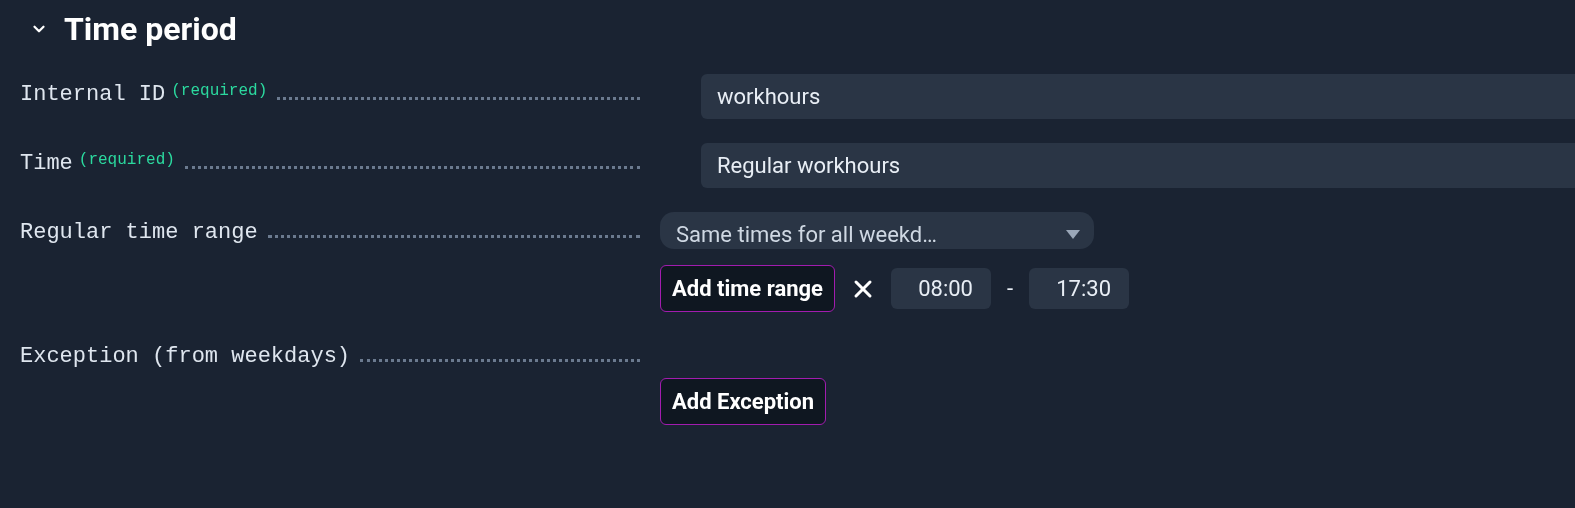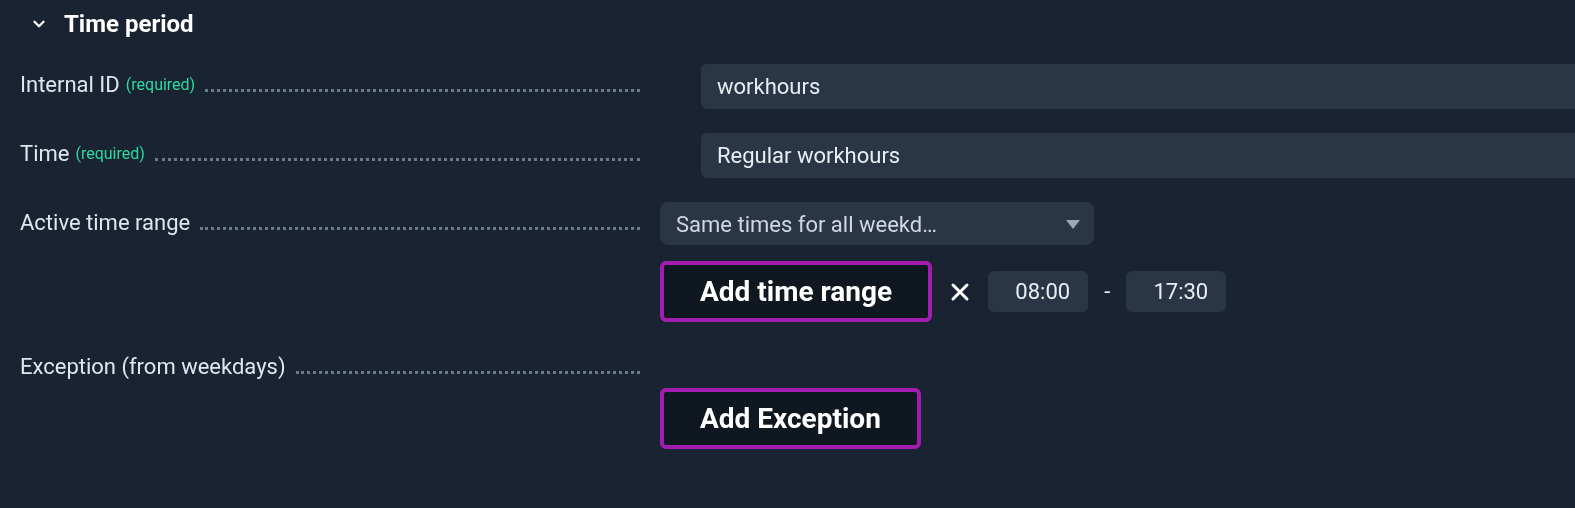--- a/index.html
+++ b/index.html
@@ -25,35 +25,35 @@
   .chevron {
     display: inline-flex;
     align-items: center;
     justify-content: center;
     width: 22px;
     height: 22px;
   }
   .chevron svg { width: 18px; height: 18px; }
   .section-title {
     font-weight: 700;
-    font-size: 24px;
+    font-size: 32px;
     color: #ffffff;
   }
   .row {
     display: flex;
     align-items: flex-start;
     margin-bottom: 24px;
   }
   .label-col {
     width: 620px;
     display: flex;
-    align-items: center;
     padding-top: 8px;
     white-space: nowrap;
     overflow: hidden;
+    font-family: Liberation Mono, monospace;
   }
   .label-text {
     color: #dfe6ef;
     font-size: 22px;
     flex-shrink: 0;
   }
   .required {
     color: #2bd99f;
     font-size: 16px;
     margin-left: 6px;
@@ -89,22 +89,22 @@
     padding: 10px 16px;
     width: 100%;
     font-family: inherit;
     outline: none;
     margin-left: 41px;
   }
   .select-wrap {
     display: inline-flex;
     align-items: center;
     background: #2a3545;
-    border-radius: 8px;
-    padding: 10px 14px 8px 16px;
+    border-radius: 14px;
+    padding: 10px 14px 2px 16px;
     gap: 12px;
     max-width: 434px;
   }
   .select-text {
     color: #cfd8e3;
     font-size: 22px;
     white-space: nowrap;
     overflow: hidden;
     text-overflow: ellipsis;
     flex: 1 1 auto;
@@ -116,26 +116,26 @@
     border-top: 9px solid #9aa7b8;
     flex-shrink: 0;
   }
   .time-range-row {
     display: flex;
     align-items: center;
     gap: 14px;
   }
   .btn {
     background: #0f1721;
-    border: 4px solid #a21caf;
+    border: 1px solid #a21caf;
     border-radius: 6px;
     color: #ffffff;
     font-weight: 700;
-    font-size: 28px;
-    padding: 10px 36px;
+    font-size: 22px;
+    padding: 10px 11px;
     cursor: pointer;
     font-family: inherit;
   }
   .close-x {
     display: inline-flex;
     align-items: center;
     justify-content: center;
     width: 28px; height: 28px;
     cursor: pointer;
   }
@@ -186,21 +186,21 @@
       <span class="required">(required)</span>
       <span class="dots"></span>
     </div>
     <div class="value-col">
       <input class="text-input" type="text" value="Regular workhours" style="">
     </div>
   </div>
 
   <div class="row">
     <div class="label-col">
-      <span class="label-text">Active time range</span>
+      <span class="label-text">Regular time range</span>
       <span class="dots"></span>
     </div>
     <div class="value-col">
       <div class="select-wrap">
         <span class="select-text">Same times for all weekd…</span>
         <span class="triangle-down"></span>
       </div>
       <div class="time-range-row">
         <button class="btn">Add time range</button>
         <span class="close-x">

